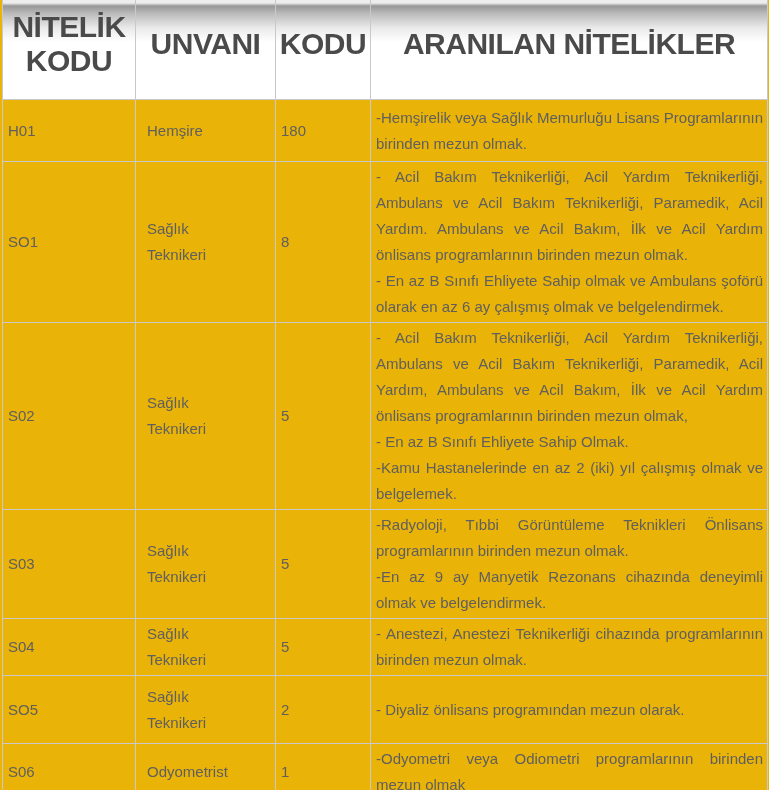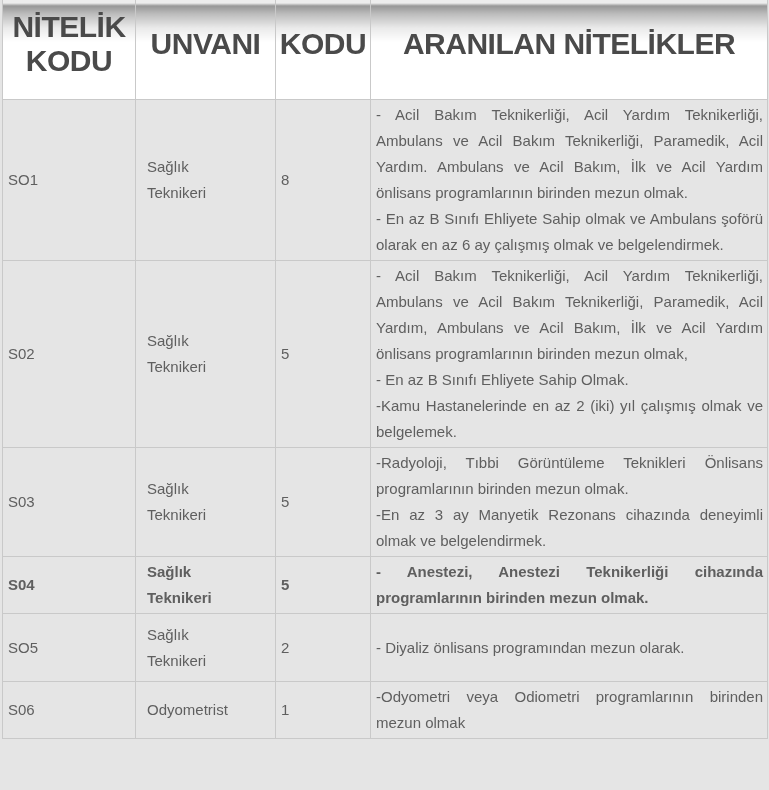--- a/index.html
+++ b/index.html
@@ -5,21 +5,21 @@
   html, body {
     margin: 0;
     padding: 0;
     background: #ffffff;
   }
   .page {
     position: relative;
     width: 769px;
     height: 790px;
     overflow: hidden;
-    background: #e5e5e5;
+    background: #eab308;
     font-family: "Liberation Sans", "DejaVu Sans", sans-serif;
   }
   table.qual-table {
     border-collapse: collapse;
     table-layout: fixed;
     width: 765px;
     margin-left: 2px;
   }
   .qual-table col.c1 { width: 133px; }
   .qual-table col.c2 { width: 140px; }
@@ -56,21 +56,21 @@
     white-space: pre-line;
   }
   .qual-table td.col-qual {
     text-align: justify;
     white-space: pre-line;
   }
   tr.h62  { height: 62px; }
   tr.h156 { height: 156px; }
   tr.h180 { height: 180px; }
   tr.h109 { height: 109px; }
-  tr.h63  { height: 46px; font-weight: bold; }
+  tr.h63  { height: 46px; }
   tr.h68  { height: 68px; }
   tr.h56  { height: 56px; }
 </style>
 </head>
 <body>
 
 <div class="page">
 
   <table class="qual-table">
     <colgroup>
@@ -81,20 +81,26 @@
     </colgroup>
     <thead>
       <tr>
         <th>NİTELİK KODU</th>
         <th>UNVANI</th>
         <th>KODU</th>
         <th>ARANILAN NİTELİKLER</th>
       </tr>
     </thead>
     <tbody>
+      <tr class="h62">
+        <td class="col-code">H01</td>
+        <td class="col-title">Hemşire</td>
+        <td class="col-count">180</td>
+        <td class="col-qual">-Hemşirelik veya Sağlık Memurluğu Lisans Programlarının birinden mezun olmak.</td>
+      </tr>
       <tr class="h156">
         <td class="col-code">SO1</td>
         <td class="col-title">Sağlık
 Teknikeri</td>
         <td class="col-count">8</td>
         <td class="col-qual">- Acil Bakım Teknikerliği, Acil Yardım Teknikerliği, Ambulans ve Acil Bakım Teknikerliği, Paramedik, Acil Yardım. Ambulans ve Acil Bakım, İlk ve Acil Yardım önlisans programlarının birinden mezun olmak.
 - En az B Sınıfı Ehliyete Sahip olmak ve Ambulans şoförü olarak en az 6 ay çalışmış olmak ve belgelendirmek.</td>
       </tr>
       <tr class="h180">
         <td class="col-code">S02</td>
@@ -104,21 +110,21 @@
         <td class="col-qual">- Acil Bakım Teknikerliği, Acil Yardım Teknikerliği, Ambulans ve Acil Bakım Teknikerliği, Paramedik, Acil Yardım, Ambulans ve Acil Bakım, İlk ve Acil Yardım önlisans programlarının birinden mezun olmak,
 - En az B Sınıfı Ehliyete Sahip Olmak.
 -Kamu Hastanelerinde en az 2 (iki) yıl çalışmış olmak ve belgelemek.</td>
       </tr>
       <tr class="h109">
         <td class="col-code">S03</td>
         <td class="col-title">Sağlık
 Teknikeri</td>
         <td class="col-count">5</td>
         <td class="col-qual">-Radyoloji, Tıbbi Görüntüleme Teknikleri Önlisans programlarının birinden mezun olmak.
--En az 3 ay Manyetik Rezonans cihazında deneyimli olmak ve belgelendirmek.</td>
+-En az 9 ay Manyetik Rezonans cihazında deneyimli olmak ve belgelendirmek.</td>
       </tr>
       <tr class="h63">
         <td class="col-code">S04</td>
         <td class="col-title">Sağlık
 Teknikeri</td>
         <td class="col-count">5</td>
         <td class="col-qual">- Anestezi, Anestezi Teknikerliği cihazında programlarının birinden mezun olmak.</td>
       </tr>
       <tr class="h68">
         <td class="col-code">SO5</td>

